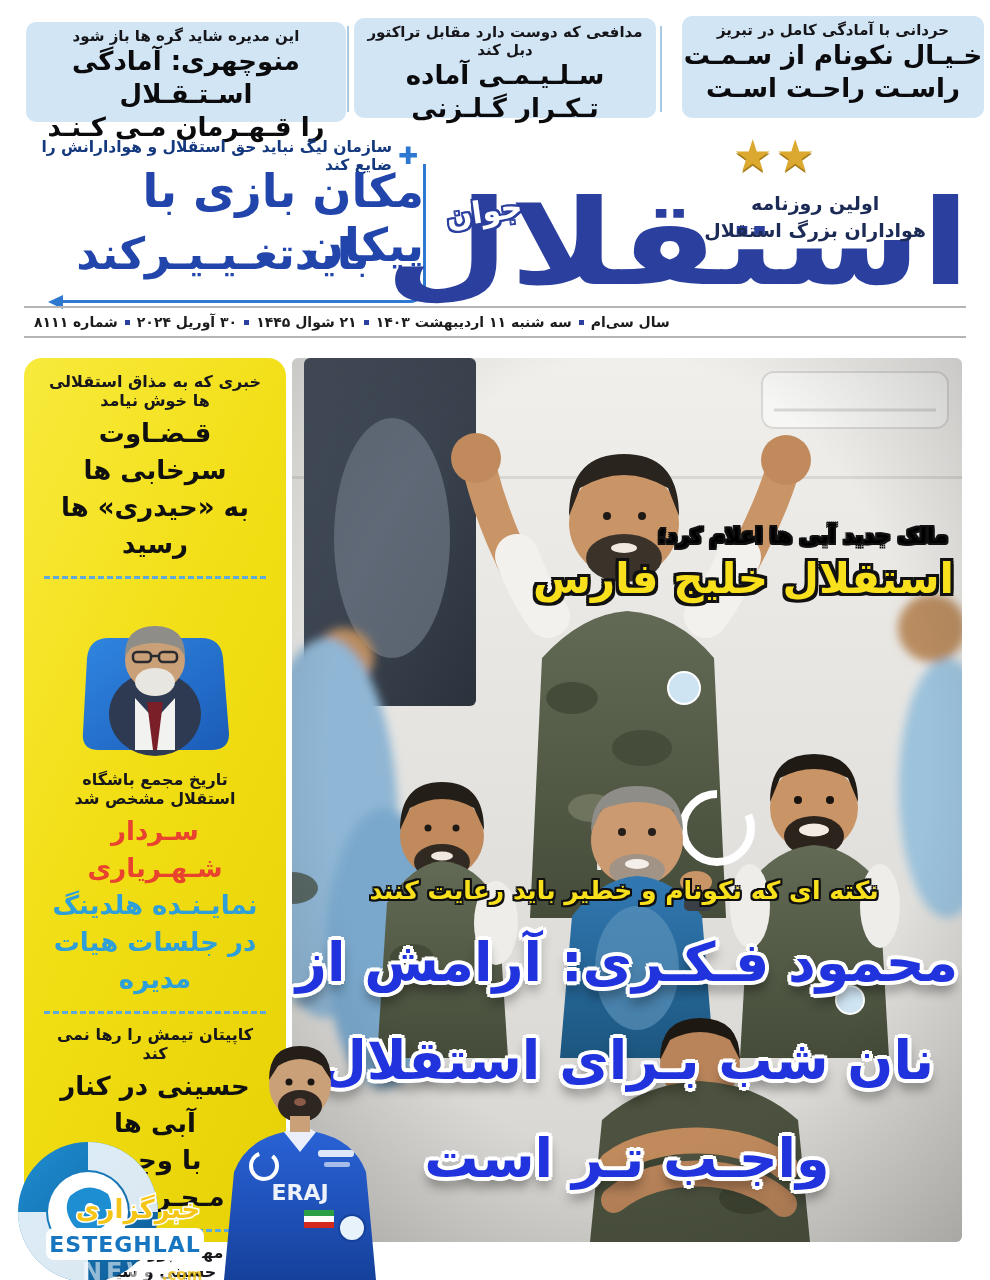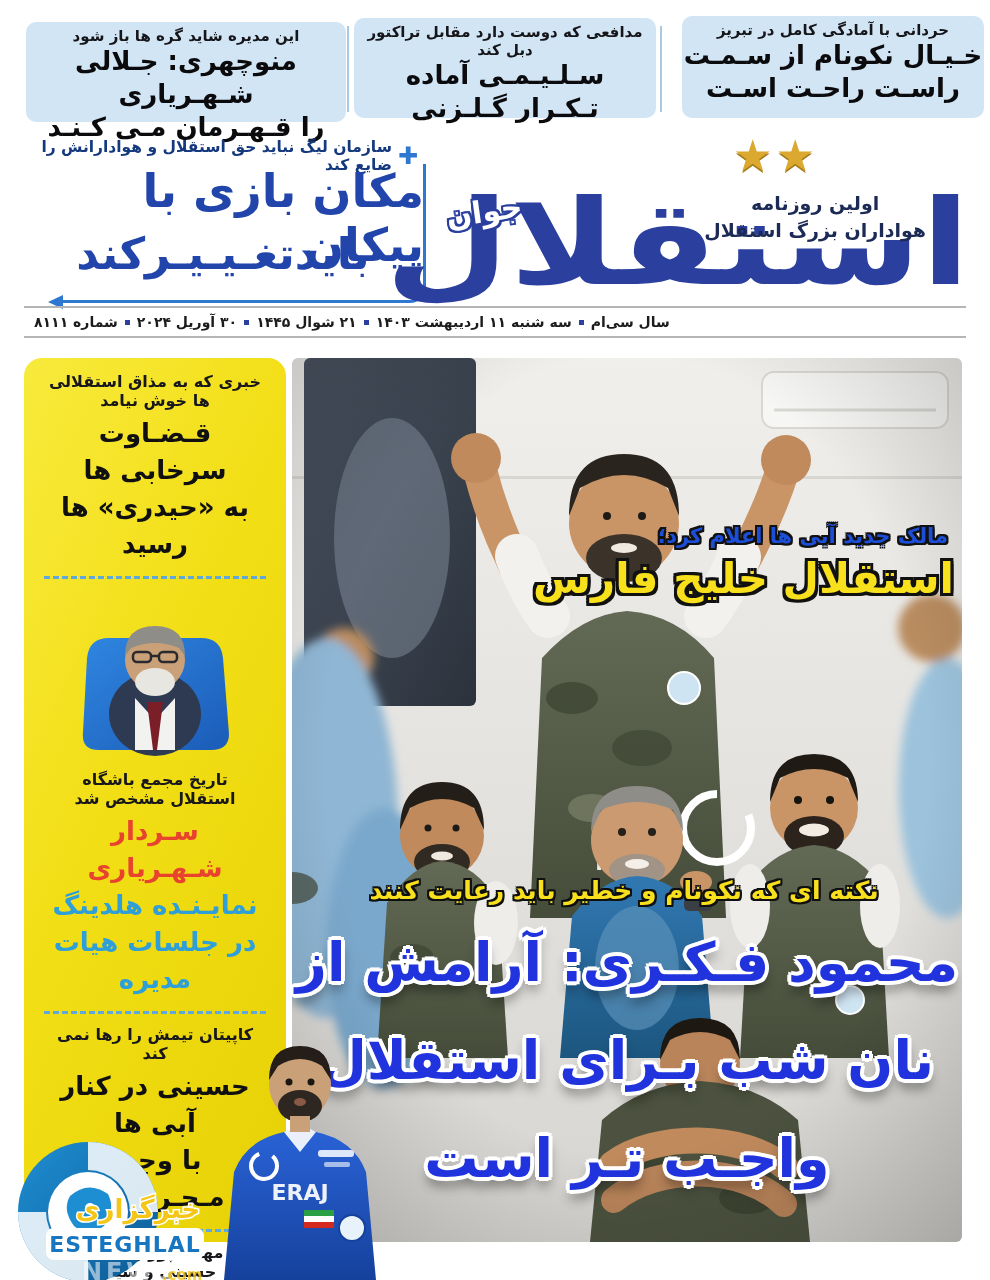--- a/index.html
+++ b/index.html
@@ -52,21 +52,21 @@
            direction:rtl;text-align:center;padding:4px 0;box-sizing:border-box;}
   .s-item{padding:10px 24px 12px;}
   .s-kicker{font-size:16px;font-weight:bold;color:#17171c;margin-bottom:5px;}
   .s-line{font-size:26px;font-weight:800;line-height:37px;color:#101010;}
   .dash-divider{border-top:3px dashed #5fa8dc;margin:1px 20px;height:0;}
   .portrait{width:168px;height:168px;margin:4px auto 8px;}
 
   
   .photo{position:absolute;left:292px;top:358px;width:670px;height:884px;border-radius:6px;overflow:hidden;z-index:2;}
   .photo svg.art{position:absolute;left:0;top:0;}
-  .owner-kicker{position:absolute;right:14px;top:166px;direction:rtl;font-size:21px;font-weight:800;color:#1d4ed8;
+  .owner-kicker{position:absolute;right:14px;top:166px;direction:rtl;font-size:21px;font-weight:800;color:#000000;
       text-shadow:-2px -2px 0 #111,2px -2px 0 #111,-2px 2px 0 #111,2px 2px 0 #111,0 -2px 0 #111,0 2px 0 #111,-2px 0 0 #111,2px 0 0 #111;}
   .owner-headline{position:absolute;right:8px;top:196px;direction:rtl;font-size:42px;font-weight:800;color:#f8e11c;
       text-shadow:-3px -3px 0 #111,3px -3px 0 #111,-3px 3px 0 #111,3px 3px 0 #111,0 -3px 0 #111,0 3px 0 #111,-3px 0 0 #111,3px 0 0 #111;}
   .note-strip{position:absolute;left:0;right:6px;top:518px;text-align:center;direction:rtl;font-size:25px;font-weight:800;color:#f8e11c;
       text-shadow:-2px -2px 0 #101010,2px -2px 0 #101010,-2px 2px 0 #101010,2px 2px 0 #101010,0 -2px 0 #101010,0 2px 0 #101010,-2px 0 0 #101010,2px 0 0 #101010;}
   .main-headline{position:absolute;left:0;right:0;top:574px;display:flex;flex-direction:column;gap:36px;
       align-items:center;direction:rtl;}
   .main-headline .m-line{font-size:54px;font-weight:800;color:#2033dd;line-height:62px;white-space:nowrap;
       text-shadow:-4px 0 0 #fff,4px 0 0 #fff,0 -4px 0 #fff,0 4px 0 #fff,-3px -3px 0 #fff,3px -3px 0 #fff,-3px 3px 0 #fff,3px 3px 0 #fff,0 9px 12px rgba(0,0,0,.45);}
 
@@ -89,21 +89,21 @@
   </article>
 
   <article class="topstory story-middle">
     <div class="kicker">مدافعی که دوست دارد مقابل تراکتور دبل کند</div>
     <div class="hline">سـلـیـمـی آماده</div>
     <div class="hline">تـکـرار گـلـزنی</div>
   </article>
 
   <article class="topstory story-left">
     <div class="kicker">این مدیره شاید گره ها باز شود</div>
-    <div class="hline">منوچهری: جـلالی شـهـریاری</div>
+    <div class="hline">منوچهری: آمادگی اسـتـقـلال</div>
     <div class="hline">را قـهـرمان مـی کـنـد</div>
   </article>
 
   <section class="leadblock">
     <div class="lead-kicker-row">
       <span class="plus-icon">✚</span>
       <span class="lead-kicker">سازمان لیگ نباید حق استقلال و هوادارانش را ضایع کند</span>
     </div>
     <div class="lead-line1">مکان بازی با پیکان</div>
     <div class="lead-line2">بایدتغـیـیـرکند</div>

